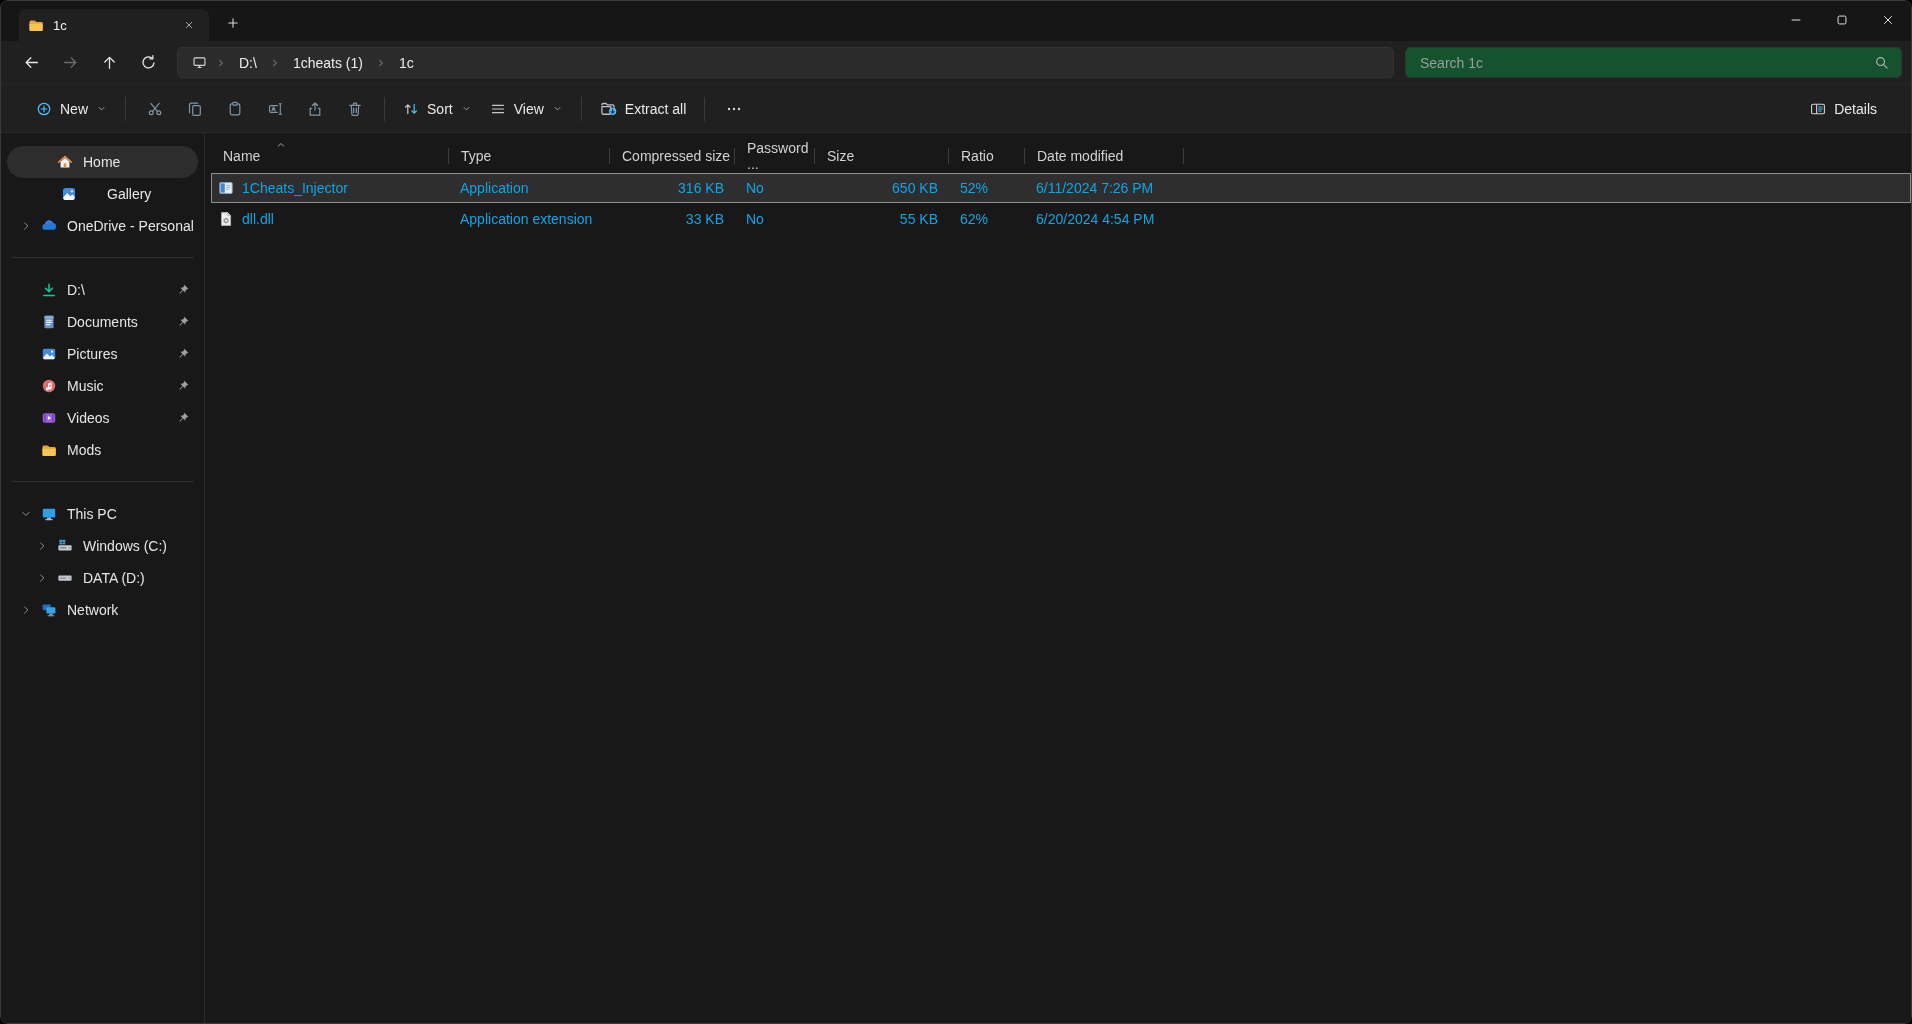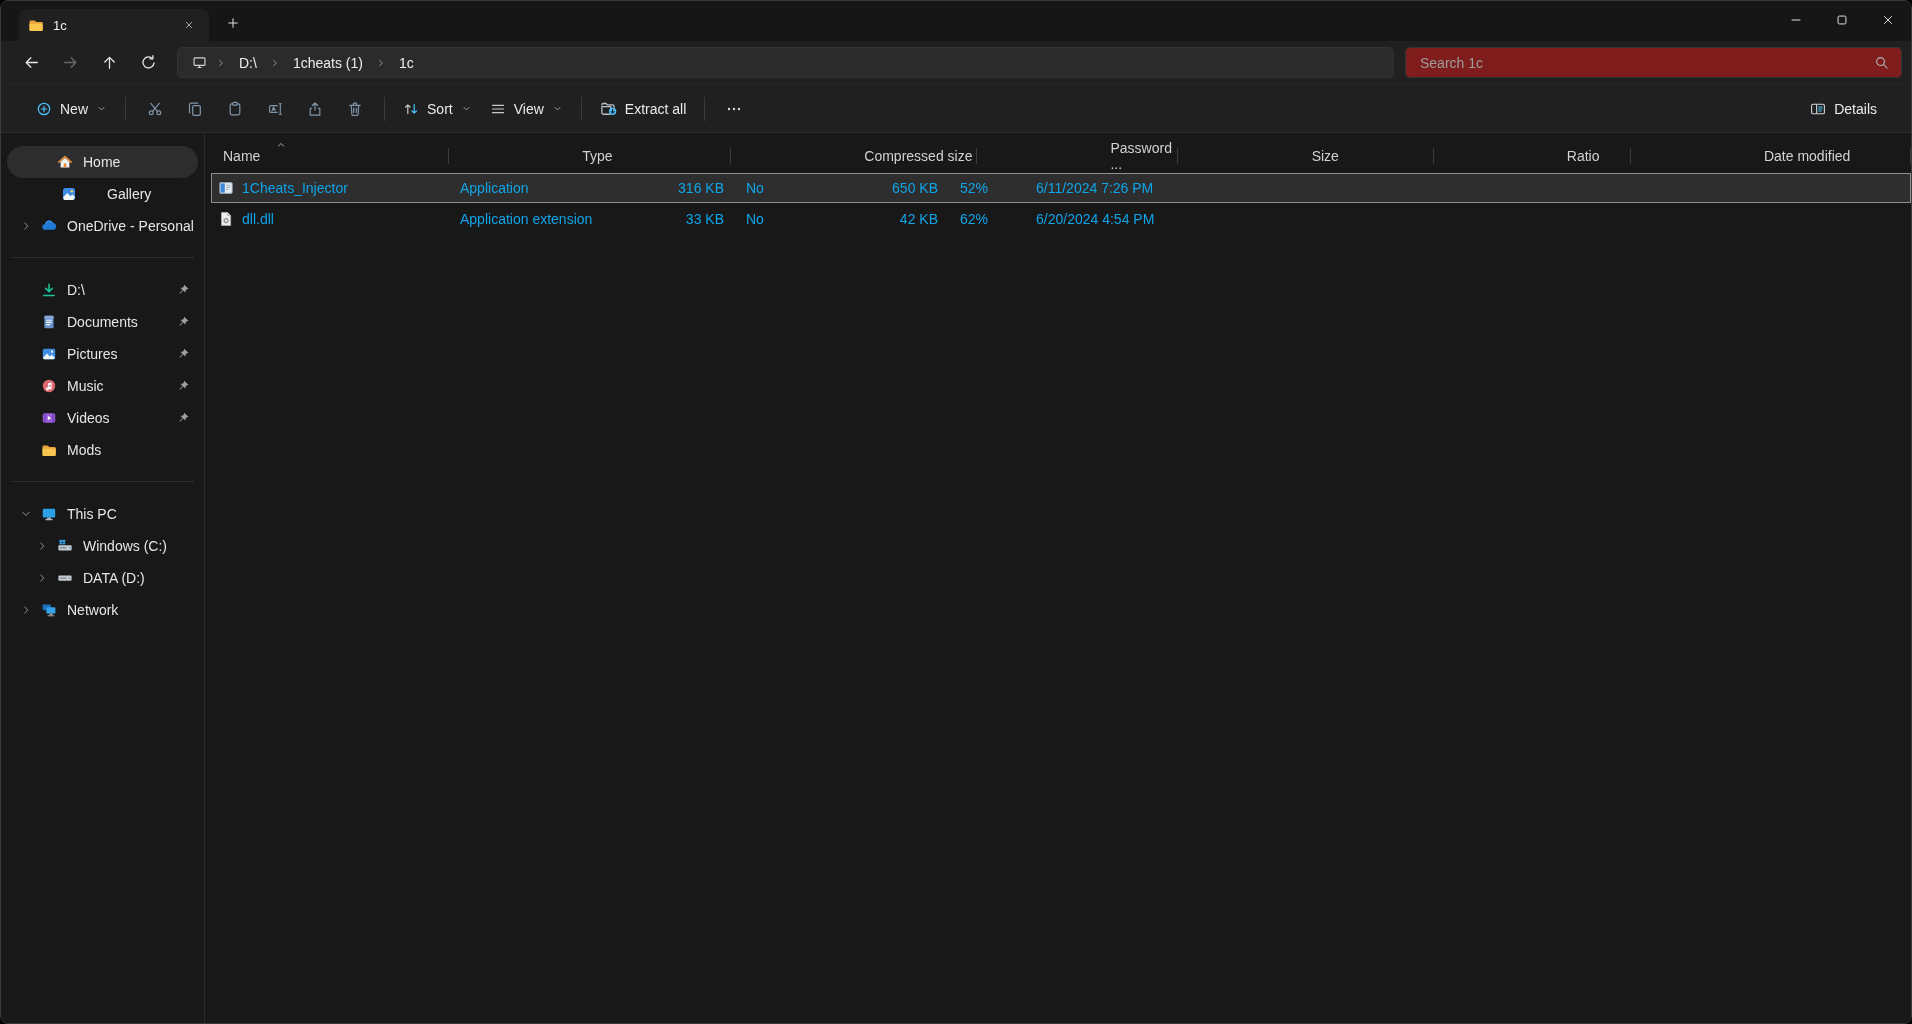--- a/index.html
+++ b/index.html
@@ -26,21 +26,21 @@
   
   .navbar { height:44px; background:#202020; display:flex; align-items:center; padding:0 9px 0 14px;
             border-bottom:1px solid #252525; flex:none; }
   .navbtn { width:32px; height:32px; border:none; background:transparent; border-radius:4px;
             display:flex; align-items:center; justify-content:center; margin-right:7px; flex:none; }
   .addressbar { flex:1; height:31px; background:#2b2b2b; border:1px solid #333; border-radius:5px;
                 display:flex; align-items:center; padding:0 8px; margin-left:6px; overflow:hidden; }
   .crumb-ic { display:flex; align-items:center; margin:0 2px 0 6px; }
   .crumb-sep { display:flex; align-items:center; margin:0 6px; }
   .crumb { font-size:14px; color:#ececec; padding:3px 6px; border-radius:4px; white-space:nowrap; }
-  .searchbox { width:497px; height:31px; background:#7f1d1d; border:1px solid #333; border-radius:5px;
+  .searchbox { width:497px; height:31px; background:#14532d; border:1px solid #333; border-radius:5px;
                margin-left:11px; display:flex; align-items:center; padding:0 12px 0 14px; flex:none; }
   .search-text { flex:1; font-size:14px; color:#9d9d9d; }
 
   
   .toolbar { height:48px; background:#202020; border-bottom:1px solid #2b2b2b; display:flex;
              align-items:center; padding:0 25px 0 26px; flex:none; }
   .tbtn { height:34px; border:none; background:transparent; border-radius:4px; color:#eaeaea;
           font-size:14px; display:flex; align-items:center; gap:8px; padding:0 9px; flex:none; }
   .tbtn .lbl { white-space:nowrap; }
   .tbtn.icon-only { width:40px; justify-content:center; }
@@ -55,21 +55,21 @@
   .side-item.active { background:#2d2d2d; }
   .side-item .chev { width:22px; display:flex; justify-content:center; flex:none; }
   .side-item .sic { width:24px; display:flex; justify-content:center; flex:none; }
   .side-item .slabel { font-size:14px; color:#e6e6e6; margin-left:6px; flex:1; white-space:nowrap;
                        overflow:hidden; }
   .side-item .pin { width:24px; display:flex; justify-content:center; flex:none; margin-right:2px; }
   .side-sep { height:1px; background:#2f2f2f; margin:15px 10px 16px 10px; }
 
   .content { flex:1; min-width:0; display:flex; flex-direction:column; }
   .listwrap { margin:8px 0 0 6px; }
-  .listheader { display:flex; height:30px; align-items:center;justify-content:space-between; }
+  .listheader { display:flex; height:30px; align-items:center; }
   .hcell { position:relative; height:30px; display:flex; align-items:center; padding-left:12px;
            font-size:14px; color:#d2d2d2; flex:none; }
   .hcell::after { content:''; position:absolute; right:0; top:7px; width:1px; height:16px; background:#3c3c3c; }
   .hcell .sort-caret { position:absolute; top:-2px; left:64px; }
   .rows { margin-top:2px; }
   .row { display:flex; height:30px; align-items:center; border:1px solid transparent; margin-bottom:1px; }
   .row.selected { background:#2e2e2e; border-color:#8f8f8f; }
   .cell { flex:none; font-size:14px; color:#0ea5e9; padding-left:10px; white-space:nowrap;
           overflow:hidden; display:flex; align-items:center; }
   .cell.name { padding-left:6px; gap:8px; }
@@ -535,21 +535,21 @@
                     <path d="M3.6 1.6h6l3 3v9.8h-9z" fill="#f1f1f1" stroke="#b3b3b3" stroke-width="0.9"></path>
                     <path d="M9.6 1.6v3h3" fill="#dcdcdc" stroke="#b3b3b3" stroke-width="0.9"></path>
                     <circle cx="8.1" cy="9.6" r="1.9" stroke="#8a8a8a" stroke-width="1" fill="none"></circle>
                     <path d="M8.1 6.9v1M8.1 11.3v1M5.4 9.6h1M9.8 9.6h1M6.2 7.7l.7.7M9.3 10.8l.7.7M10 7.7l-.7.7M6.9 10.8l-.7.7" stroke="#8a8a8a" stroke-width="0.9" stroke-linecap="round"></path>
                   </svg></span>
                 <span>dll.dll</span>
               </div>
               <div class="cell" style="width: 161px;">Application extension</div>
               <div class="cell right" style="width: 125px;">33 KB</div>
               <div class="cell" style="width: 80px;">No</div>
-              <div class="cell right" style="width: 134px;">42 KB</div>
+              <div class="cell right" style="width: 134px;">55 KB</div>
               <div class="cell" style="width: 76px;">62%</div>
               <div class="cell" style="width: 159px;">6/20/2024 4:54 PM</div>
             </div>
           </div>
       </div>
     </div>
   </div>
 
 
 </div>

